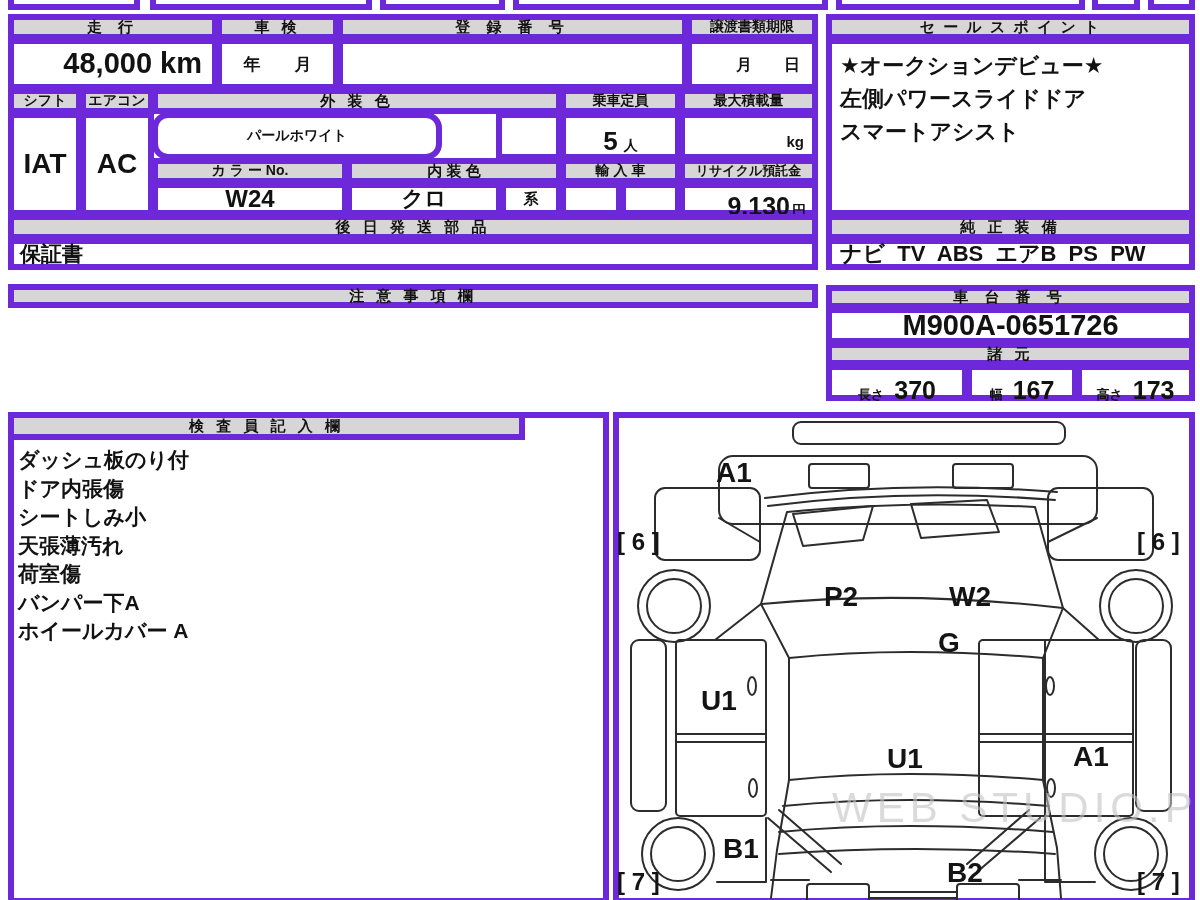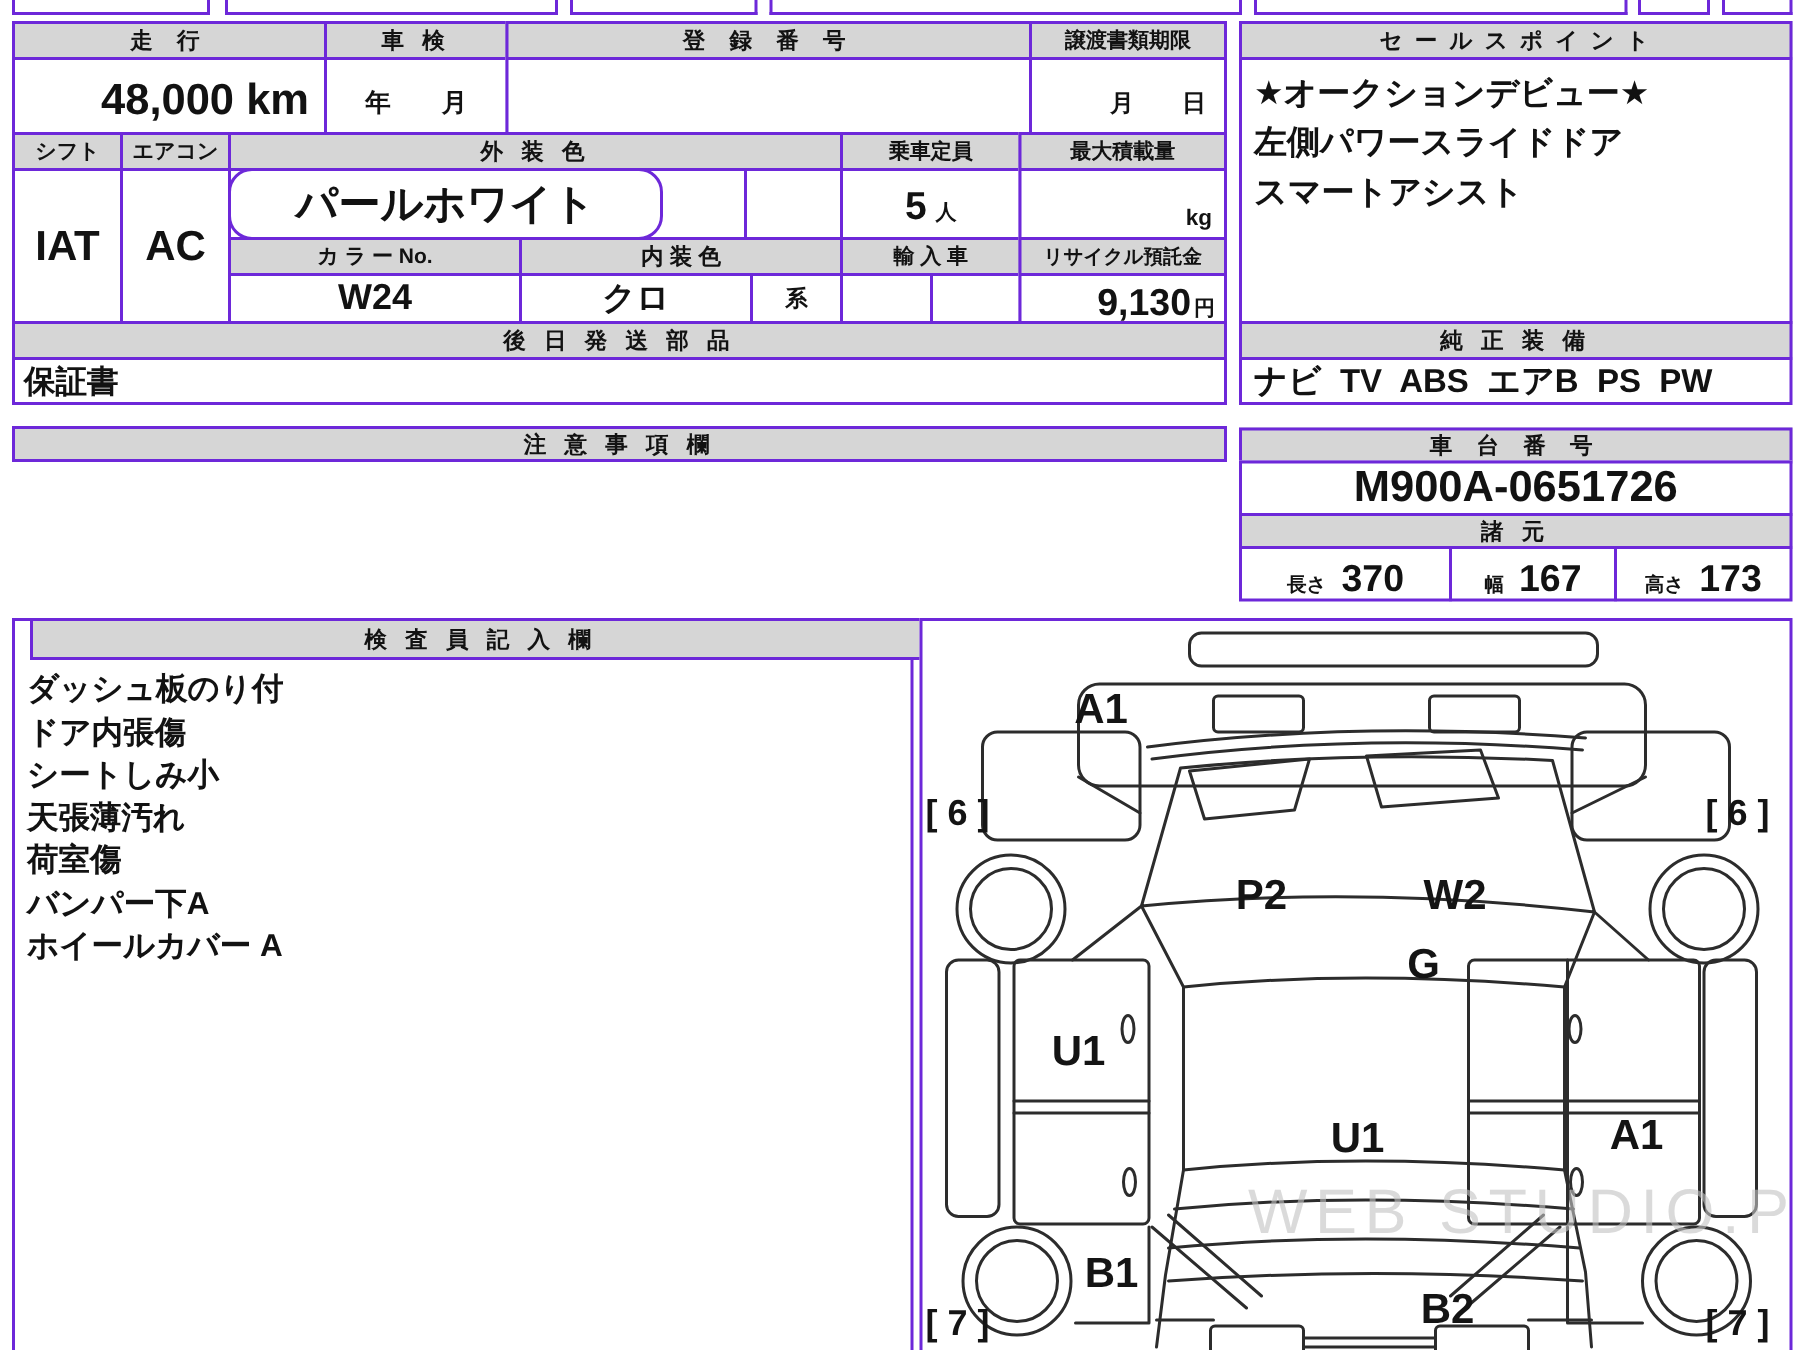--- a/index.html
+++ b/index.html
@@ -1,18 +1,18 @@
 <!DOCTYPE html>
 <html><head>
 <meta charset="utf-8">
 <style>
   html,body{margin:0;padding:0;background:#f2f2f2;}
   #sheet{position:relative;width:1200px;height:900px;background:#fff;overflow:hidden;
          font-family:"Liberation Sans","DejaVu Sans",sans-serif;color:#121212;}
-  .cell{position:absolute;box-sizing:border-box;border:2px solid #6d28d9;background:#fff;}
+  .cell{position:absolute;box-sizing:border-box;border:6px solid #6d28d9;background:#fff;}
   .hdr{background:#d6d6d6;display:flex;align-items:center;justify-content:center;
        font-weight:bold;font-size:15px;white-space:pre;}
   .val{display:flex;align-items:center;font-weight:bold;}
   .center{justify-content:center;}
   .right{justify-content:flex-end;}
   .bottom{align-items:flex-end;}
   .baseline{align-items:baseline;}
   .cut{border-top:none;}
   .unit{font-size:14px;font-weight:bold;margin-left:6px;}
   .speclabel{font-size:13px;font-weight:bold;}
@@ -50,21 +50,21 @@
 
   <div class="cell hdr" style="left:8px;top:88px;width:74px;height:26px;font-size:14px;">シフト</div>
   <div class="cell hdr" style="left:80px;top:88px;width:74px;height:26px;font-size:14px;">エアコン</div>
   <div class="cell hdr" style="left:152px;top:88px;width:410px;height:26px;letter-spacing:4px;">外 装 色</div>
   <div class="cell hdr" style="left:560px;top:88px;width:121px;height:26px;font-size:14px;">乗車定員</div>
   <div class="cell hdr" style="left:679px;top:88px;width:139px;height:26px;font-size:14px;">最大積載量</div>
 
   <div class="cell val center" style="left:8px;top:112px;width:74px;height:104px;font-size:28px;">IAT</div>
   <div class="cell val center" style="left:80px;top:112px;width:74px;height:104px;font-size:28px;">AC</div>
 
-  <div class="cell val center" style="left:152px;top:112px;width:290px;height:48px;font-size:28px;border-radius:16px;">パールホワイト</div>
+  <div class="cell val center" style="left:152px;top:112px;width:290px;height:48px;font-size:14px;border-radius:16px;">パールホワイト</div>
   <div class="cell" style="left:496px;top:112px;width:66px;height:48px;"></div>
   <div class="cell val center baseline" style="left:560px;top:112px;width:121px;height:48px;padding-top:8px;">
     <span style="font-size:26px;font-weight:bold;">5</span>
     <span class="unit">人</span>
   </div>
   <div class="cell val right bottom" style="left:679px;top:112px;width:139px;height:48px;font-size:15px;padding:0 8px 4px 0;">kg</div>
 
   <div class="cell hdr" style="left:152px;top:158px;width:196px;height:26px;font-size:14px;">カ ラ ー No.</div>
   <div class="cell hdr" style="left:346px;top:158px;width:216px;height:26px;">内 装 色</div>
   <div class="cell hdr" style="left:560px;top:158px;width:121px;height:26px;font-size:14px;">輸 入 車</div>
@@ -106,21 +106,21 @@
   <div class="cell val center baseline" style="left:966px;top:364px;width:112px;height:37px;padding-top:6px;">
     <span class="speclabel">幅</span>
     <span class="specval">167</span>
   </div>
   <div class="cell val center baseline" style="left:1076px;top:364px;width:119px;height:37px;padding-top:6px;">
     <span class="speclabel">高さ</span>
     <span class="specval">173</span>
   </div>
 
   <div class="cell" style="left:8px;top:412px;width:601px;height:492px;"></div>
-  <div class="cell hdr" style="left:20px;top:412px;width:601px;height:28px;letter-spacing:4px;">検 査 員 記 入 欄</div>
+  <div class="cell hdr" style="left:8px;top:412px;width:517px;height:28px;letter-spacing:4px;">検 査 員 記 入 欄</div>
   <div id="inspector-lines" style="position:absolute;left:10px;top:446px;width:595px;">
     <div class="textline">ダッシュ板のり付</div>
     <div class="textline">ドア内張傷</div>
     <div class="textline">シートしみ小</div>
     <div class="textline">天張薄汚れ</div>
     <div class="textline">荷室傷</div>
     <div class="textline">バンパー下A</div>
     <div class="textline">ホイールカバー A</div>
   </div>
 

